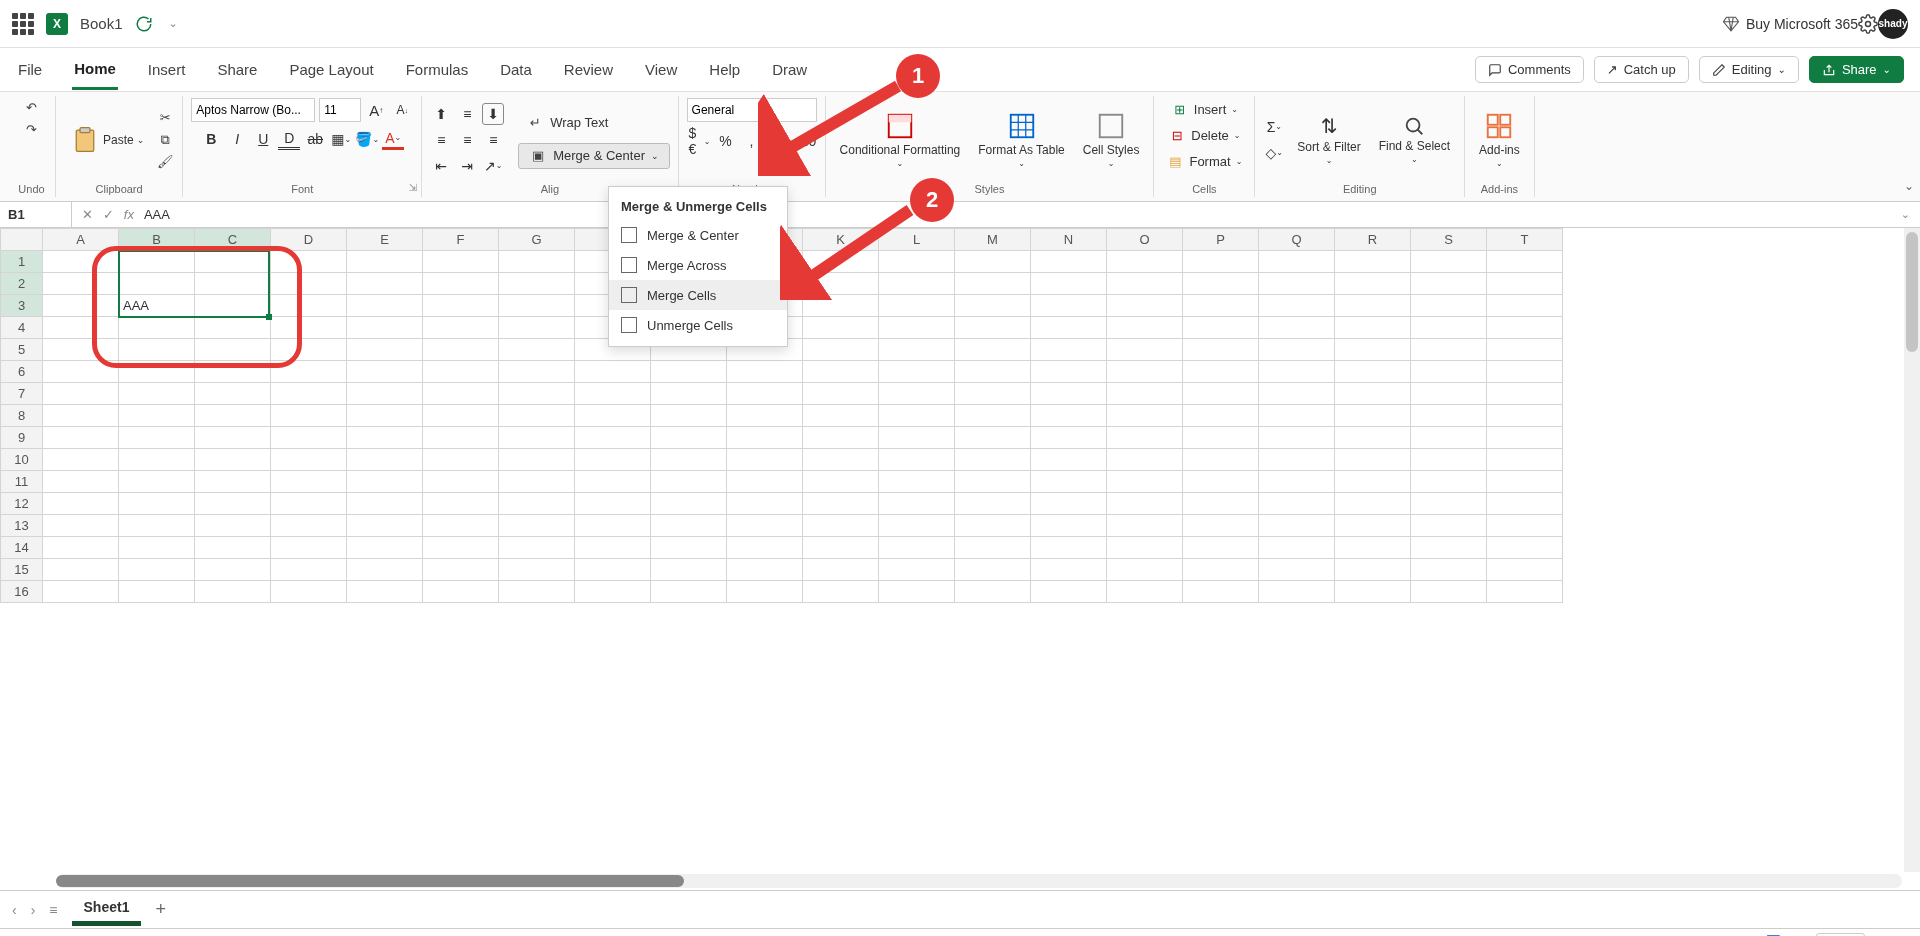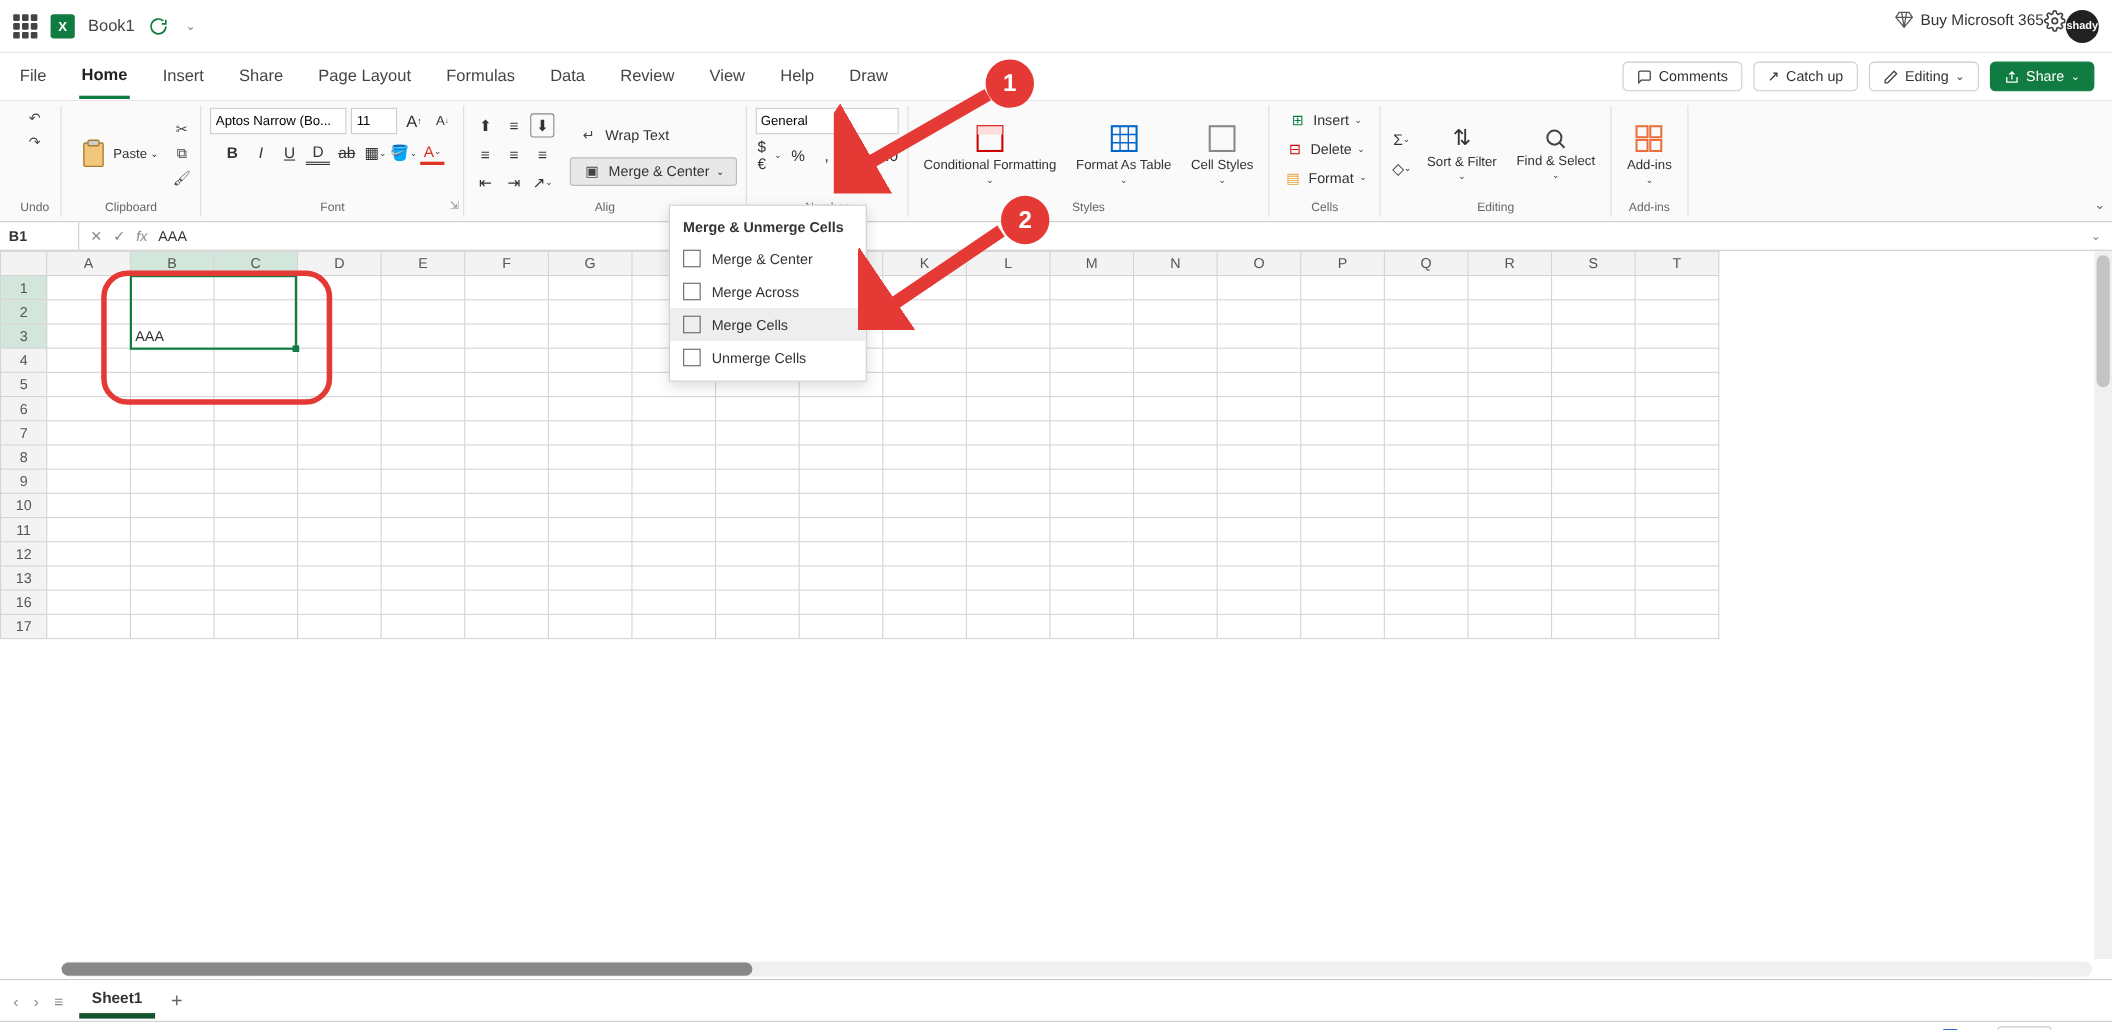--- a/index.html
+++ b/index.html
@@ -7,21 +7,21 @@
 
 
 .title-bar { height: 48px; display: flex; align-items: center; padding: 0 12px; gap: 12px; border-bottom: 1px solid #e1e1e1; }
 .app-launcher { width: 22px; height: 22px; display: grid; grid-template: repeat(3,1fr)/repeat(3,1fr); gap: 2px; cursor: pointer; }
 .app-launcher span { background: #444; border-radius: 1px; }
 .excel-icon { width: 22px; height: 22px; background: #107c41; color: #fff; display: flex; align-items: center; justify-content: center; font-weight: bold; font-size: 12px; border-radius: 3px; }
 .doc-title { font-size: 15px; color: #444; }
 .save-state { width: 18px; height: 18px; color: #107c41; }
 .title-chevron { color: #888; font-size: 11px; margin-left: 4px; }
 .search-box { flex: 0 0 520px; margin-left: 280px; height: 34px; border: 1px solid #ccc; border-radius: 18px; display: flex; align-items: center; padding: 0 16px; color: #888; gap: 10px; }
-.title-right { margin-left: auto; display: flex; align-items: flex-start; }
+.title-right { margin-left: auto; display: flex; align-items: center; }
 .buy-m365 { display: flex; align-items: center; gap: 6px; font-size: 14px; color: #333; }
 .diamond-icon { width: 18px; height: 18px; }
 .settings-gear { width: 20px; height: 20px; color: #444; }
 .avatar { width: 30px; height: 30px; border-radius: 50%; background: #222; color: #fff; display: flex; align-items: center; justify-content: center; font-size: 10px; font-weight: bold; }
 
 
 .menu-bar { height: 44px; display: flex; align-items: center; padding: 0 16px; gap: 28px; border-bottom: 1px solid #e1e1e1; }
 .menu-tab { font-size: 15px; color: #444; cursor: pointer; padding: 10px 2px; }
 .menu-tab.active { font-weight: 600; border-bottom: 3px solid #107c41; color: #222; }
 .menu-right { margin-left: auto; display: flex; gap: 10px; }
@@ -695,44 +695,67 @@
           <td class="cell"></td>
           <td class="cell"></td>
           <td class="cell"></td>
           <td class="cell"></td>
           <td class="cell"></td>
           <td class="cell"></td>
           <td class="cell"></td>
           <td class="cell"></td>
         </tr>
         <tr>
+          <th class="row-head">14</th>
+          <td class="cell"></td>
+          <td class="cell"></td>
+          <td class="cell"></td>
+          <td class="cell"></td>
+          <td class="cell"></td>
+          <td class="cell"></td>
+          <td class="cell"></td>
+          <td class="cell"></td>
+          <td class="cell"></td>
+          <td class="cell"></td>
+          <td class="cell"></td>
+          <td class="cell"></td>
+          <td class="cell"></td>
+          <td class="cell"></td>
+          <td class="cell"></td>
+          <td class="cell"></td>
+          <td class="cell"></td>
+          <td class="cell"></td>
+          <td class="cell"></td>
+          <td class="cell"></td>
+        </tr>
+        <tr>
+          <th class="row-head">15</th>
+          <td class="cell"></td>
+          <td class="cell"></td>
+          <td class="cell"></td>
+          <td class="cell"></td>
+          <td class="cell"></td>
+          <td class="cell"></td>
+          <td class="cell"></td>
+          <td class="cell"></td>
+          <td class="cell"></td>
+          <td class="cell"></td>
+          <td class="cell"></td>
+          <td class="cell"></td>
+          <td class="cell"></td>
+          <td class="cell"></td>
+          <td class="cell"></td>
+          <td class="cell"></td>
+          <td class="cell"></td>
+          <td class="cell"></td>
+          <td class="cell"></td>
+          <td class="cell"></td>
+        </tr>
+        <tr>
           <th class="row-head">16</th>
-          <td class="cell"></td>
-          <td class="cell"></td>
-          <td class="cell"></td>
-          <td class="cell"></td>
-          <td class="cell"></td>
-          <td class="cell"></td>
-          <td class="cell"></td>
-          <td class="cell"></td>
-          <td class="cell"></td>
-          <td class="cell"></td>
-          <td class="cell"></td>
-          <td class="cell"></td>
-          <td class="cell"></td>
-          <td class="cell"></td>
-          <td class="cell"></td>
-          <td class="cell"></td>
-          <td class="cell"></td>
-          <td class="cell"></td>
-          <td class="cell"></td>
-          <td class="cell"></td>
-        </tr>
-        <tr>
-          <th class="row-head">17</th>
           <td class="cell"></td>
           <td class="cell"></td>
           <td class="cell"></td>
           <td class="cell"></td>
           <td class="cell"></td>
           <td class="cell"></td>
           <td class="cell"></td>
           <td class="cell"></td>
           <td class="cell"></td>
           <td class="cell"></td>

